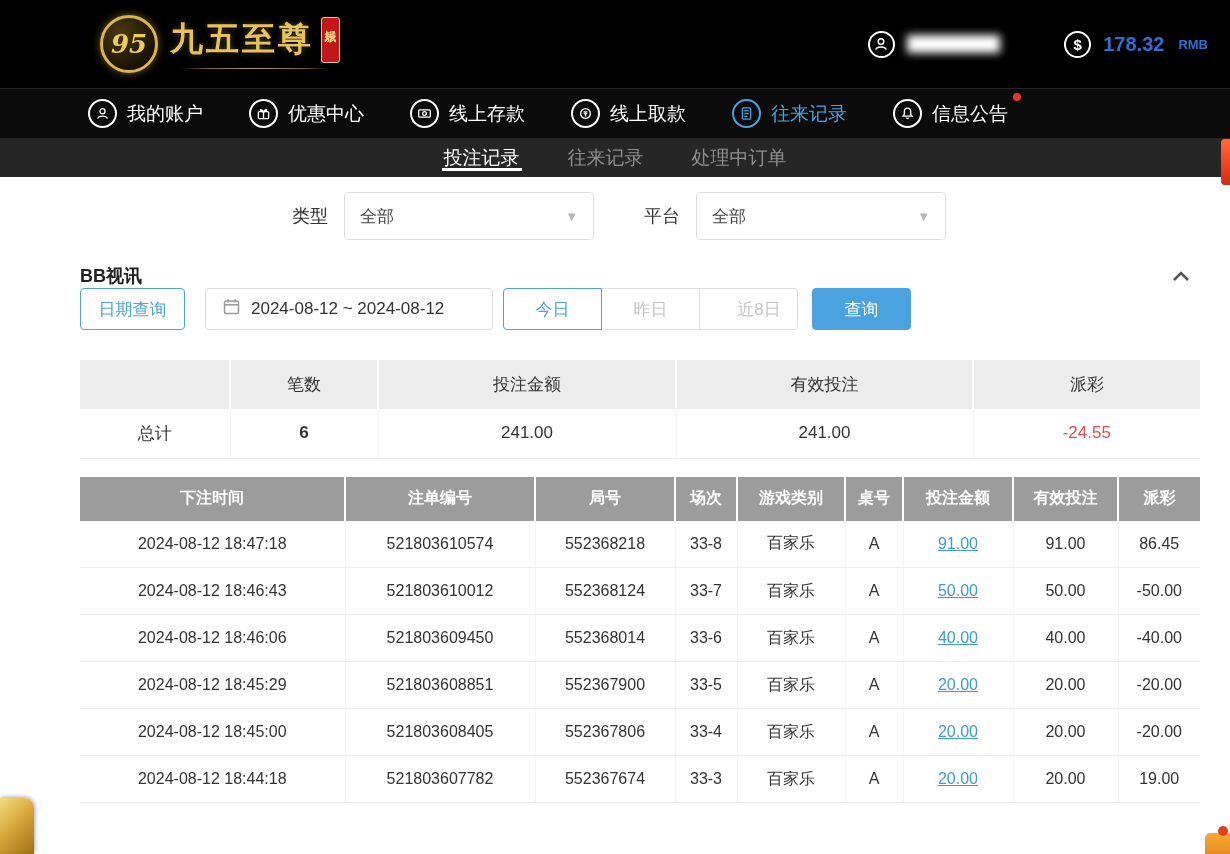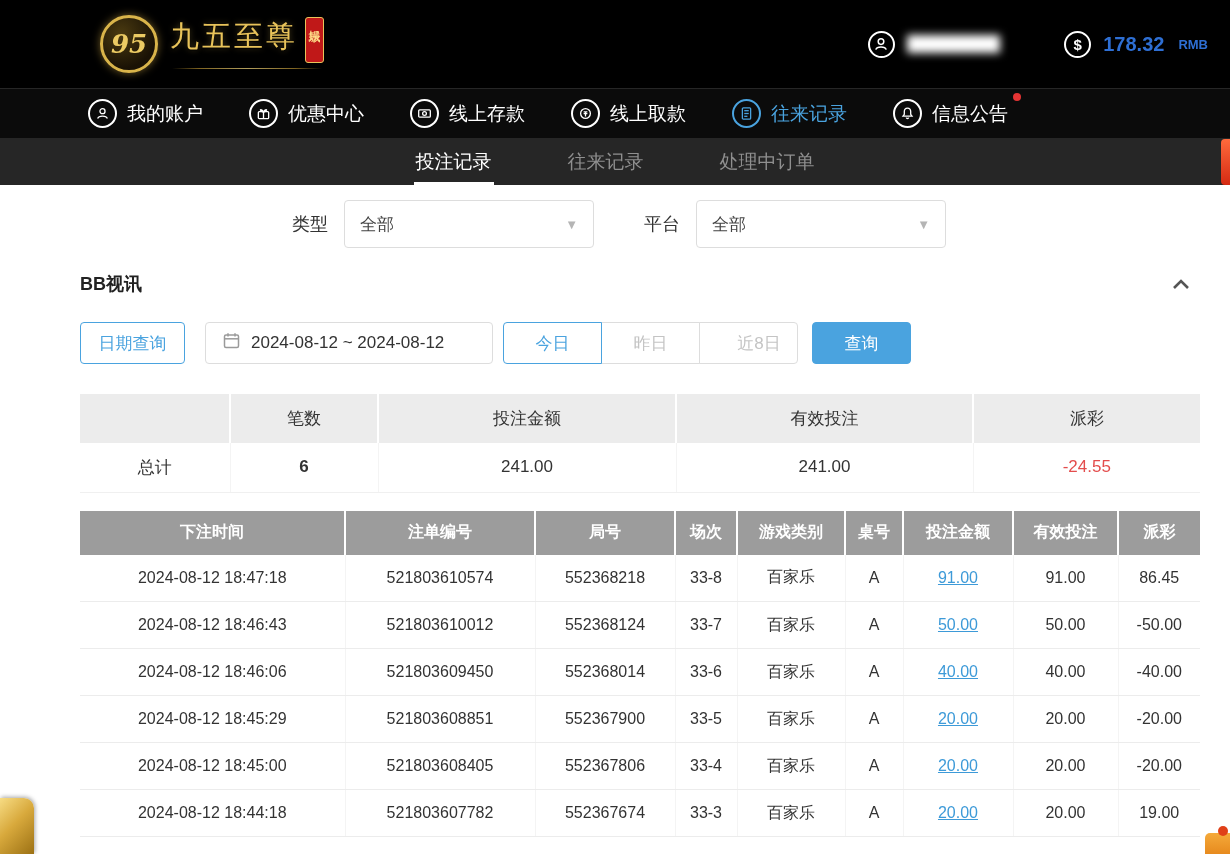--- a/index.html
+++ b/index.html
@@ -10,21 +10,21 @@
   
   .topbar { height:88px; background:#000; display:flex; align-items:center; justify-content:space-between; padding:0 22px 0 100px; }
   .logo { display:flex; align-items:center; gap:12px; }
   .logo-circle { width:58px; height:58px; border-radius:50%; border:3px solid #d9b44a;
     background:radial-gradient(circle at 35% 30%, #4a3a10, #1a1205 70%);
     color:#eccb63; display:flex; align-items:center; justify-content:center;
     font-family:"DejaVu Serif",serif; font-style:italic; font-weight:bold; font-size:26px;
     box-shadow:0 0 8px rgba(222,180,74,.5); }
   .logo-text-col { display:flex; flex-direction:column; }
   .logo-row { display:flex; align-items:flex-start; gap:7px; }
-  .logo-main { font-size:29px; font-weight:normal; letter-spacing:3px; color:#e8c35a;
+  .logo-main { font-size:33px; font-weight:bold; letter-spacing:3px; color:#e8c35a;
     text-shadow:0 1px 1px #000, 0 0 6px rgba(232,195,90,.35); }
   .logo-badge { writing-mode:vertical-rl; text-orientation:upright; background:#c01818;
     color:#ffdf8a; font-size:12px; line-height:1.05; padding:3px 2px; border-radius:3px;
     border:1px solid #e8c35a; height:46px; }
   .logo-flourish { margin-top:3px; height:6px;
     background:linear-gradient(90deg, transparent 0%, #a8842c 18%, #ecd27c 50%, #a8842c 82%, transparent 100%);
     clip-path:polygon(0 45%,100% 45%,100% 60%,0 60%); width:150px; align-self:center; }
   .topbar-right { display:flex; align-items:center; gap:64px; }
   .user-chip { display:flex; align-items:center; gap:12px; color:#fff; cursor:pointer; }
   .round-icon { width:27px; height:27px; border:2px solid #fff; border-radius:50%;
@@ -41,41 +41,41 @@
   .mainnav { height:50px; background:#0b0b0b; border-top:1px solid #262626;
     display:flex; align-items:center; gap:46px; padding-left:88px; }
   .nav-item { display:flex; align-items:center; gap:10px; color:#fff; font-size:19px; cursor:pointer; position:relative; white-space:nowrap; }
   .nav-item.active { color:#4aa3df; }
   .nav-icon { width:29px; height:29px; border:2px solid currentColor; border-radius:50%;
     display:flex; align-items:center; justify-content:center; flex:0 0 auto; }
   .nav-icon svg { stroke:currentColor; fill:none; stroke-width:1.4; }
   .badge-dot { position:absolute; top:-6px; right:-13px; width:8px; height:8px; border-radius:50%; background:#e53434; }
 
   
-  .subtabs { height:47px; background:#262626; display:flex; justify-content:center; gap:64px; }
+  .subtabs { height:39px; background:#262626; display:flex; justify-content:center; gap:36px;align-items:center; }
   .subtab { display:flex; align-items:center; padding:0 6px; color:#8f8f8f; font-size:19px; cursor:pointer; position:relative; }
   .subtab.active { color:#fff; }
   .subtab.active::after { content:""; position:absolute; left:4px; right:4px; bottom:0; height:3px; background:#fff; }
 
   
   .content { padding:0 30px 0 80px; }
 
   .filters { margin-top:15px; display:flex; align-items:center; padding-left:212px; }
   .filter-label { font-size:18px; color:#333; margin-right:16px; }
   .select-box { width:250px; height:48px; border:1px solid #ddd; border-radius:4px; background:#fff;
     display:flex; align-items:center; justify-content:space-between; padding:0 15px; font-size:17px; color:#444; cursor:pointer; }
   .select-caret { color:#b5b5b5; font-size:13px; }
   .filter-gap { margin-left:50px; }
 
   .section-head { margin-top:24px; display:flex; align-items:center; justify-content:space-between; padding-right:10px; }
   .section-title { font-size:18px; font-weight:bold; color:#222; }
   .chevron-up { cursor:pointer; display:flex; }
   .chevron-up svg { stroke:#555; fill:none; stroke-width:2.6; }
 
-  .query-row { margin-top:26px; display:flex; align-items:center; }
+  .query-row { display:flex; align-items:center; }
   .btn { height:42px; border-radius:4px; font-size:17px; display:flex; align-items:center; justify-content:center; cursor:pointer; background:#fff; }
   .btn-outline-blue { border:1px solid #4aa3df; color:#4aa3df; width:105px; }
   .btn-outline-gray { border:1px solid #ddd; color:#999; width:103px; margin-left:20px; }
   .date-input { height:42px; border:1px solid #ddd; border-radius:4px; background:#fff; margin-left:20px;
     display:flex; align-items:center; gap:11px; padding:0 17px; font-size:17px; color:#333; cursor:pointer; width:288px; }
   .cal-icon svg { stroke:#9a9a9a; fill:none; stroke-width:1.5; }
   .btn-group { display:flex; margin-left:10px; }
   .seg { height:42px; width:99px; border:1px solid #ddd; background:#fff; color:#c4c4c4; font-size:17px;
     display:flex; align-items:center; justify-content:center; cursor:pointer; margin-left:-1px; }
   .seg:first-child { border-radius:4px 0 0 4px; margin-left:0; }

